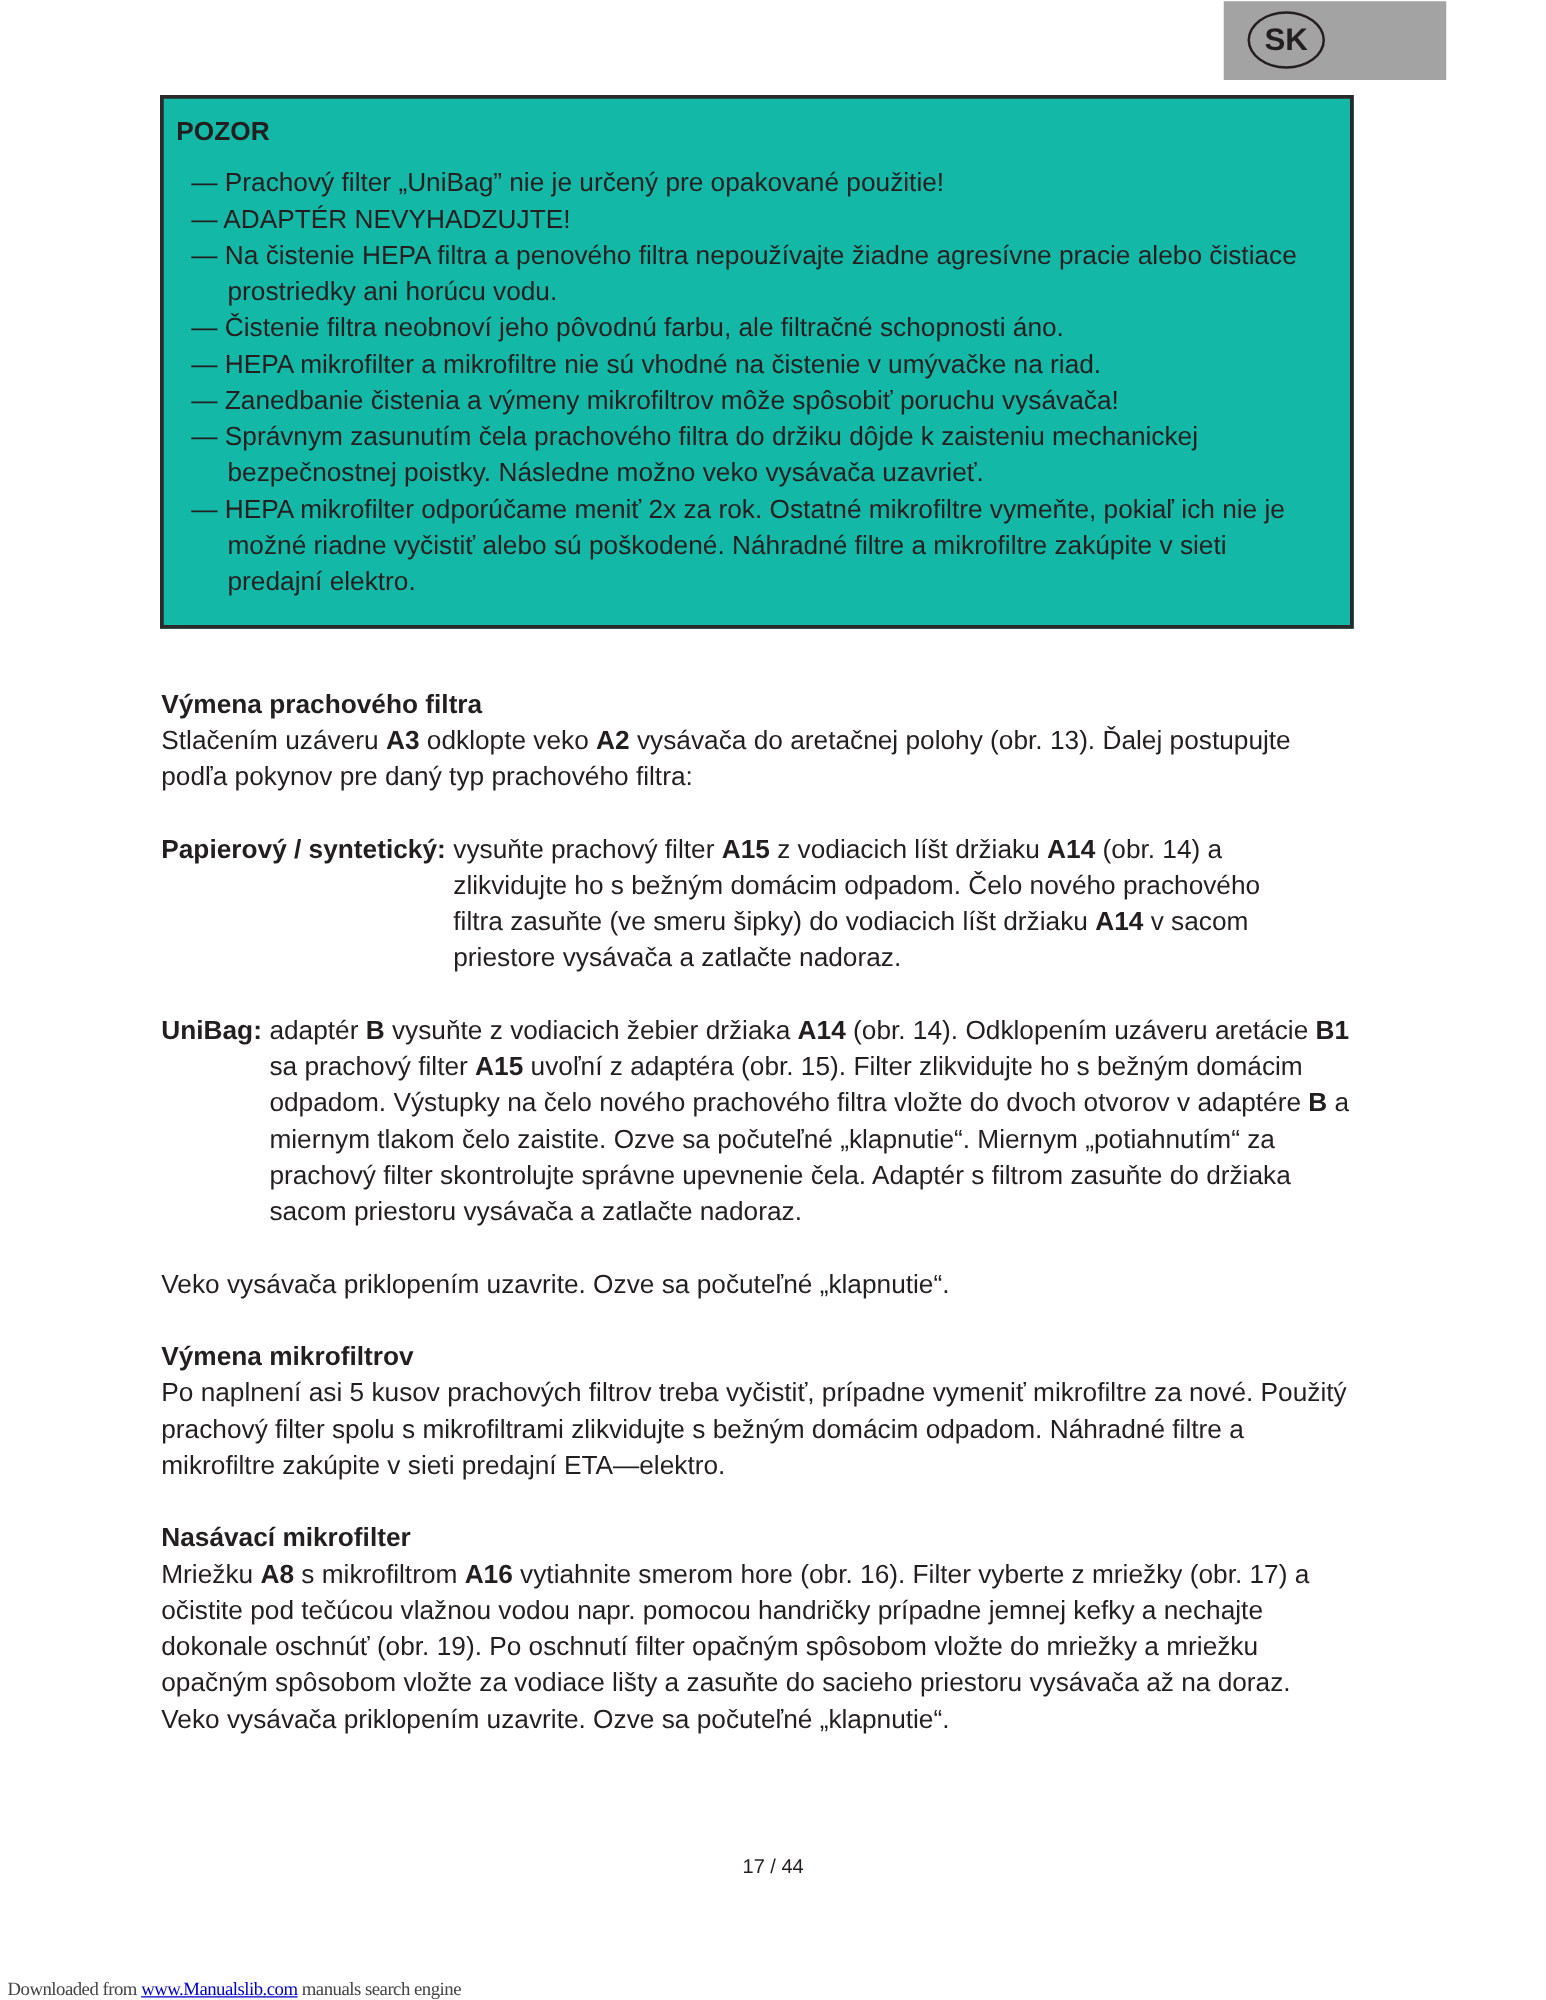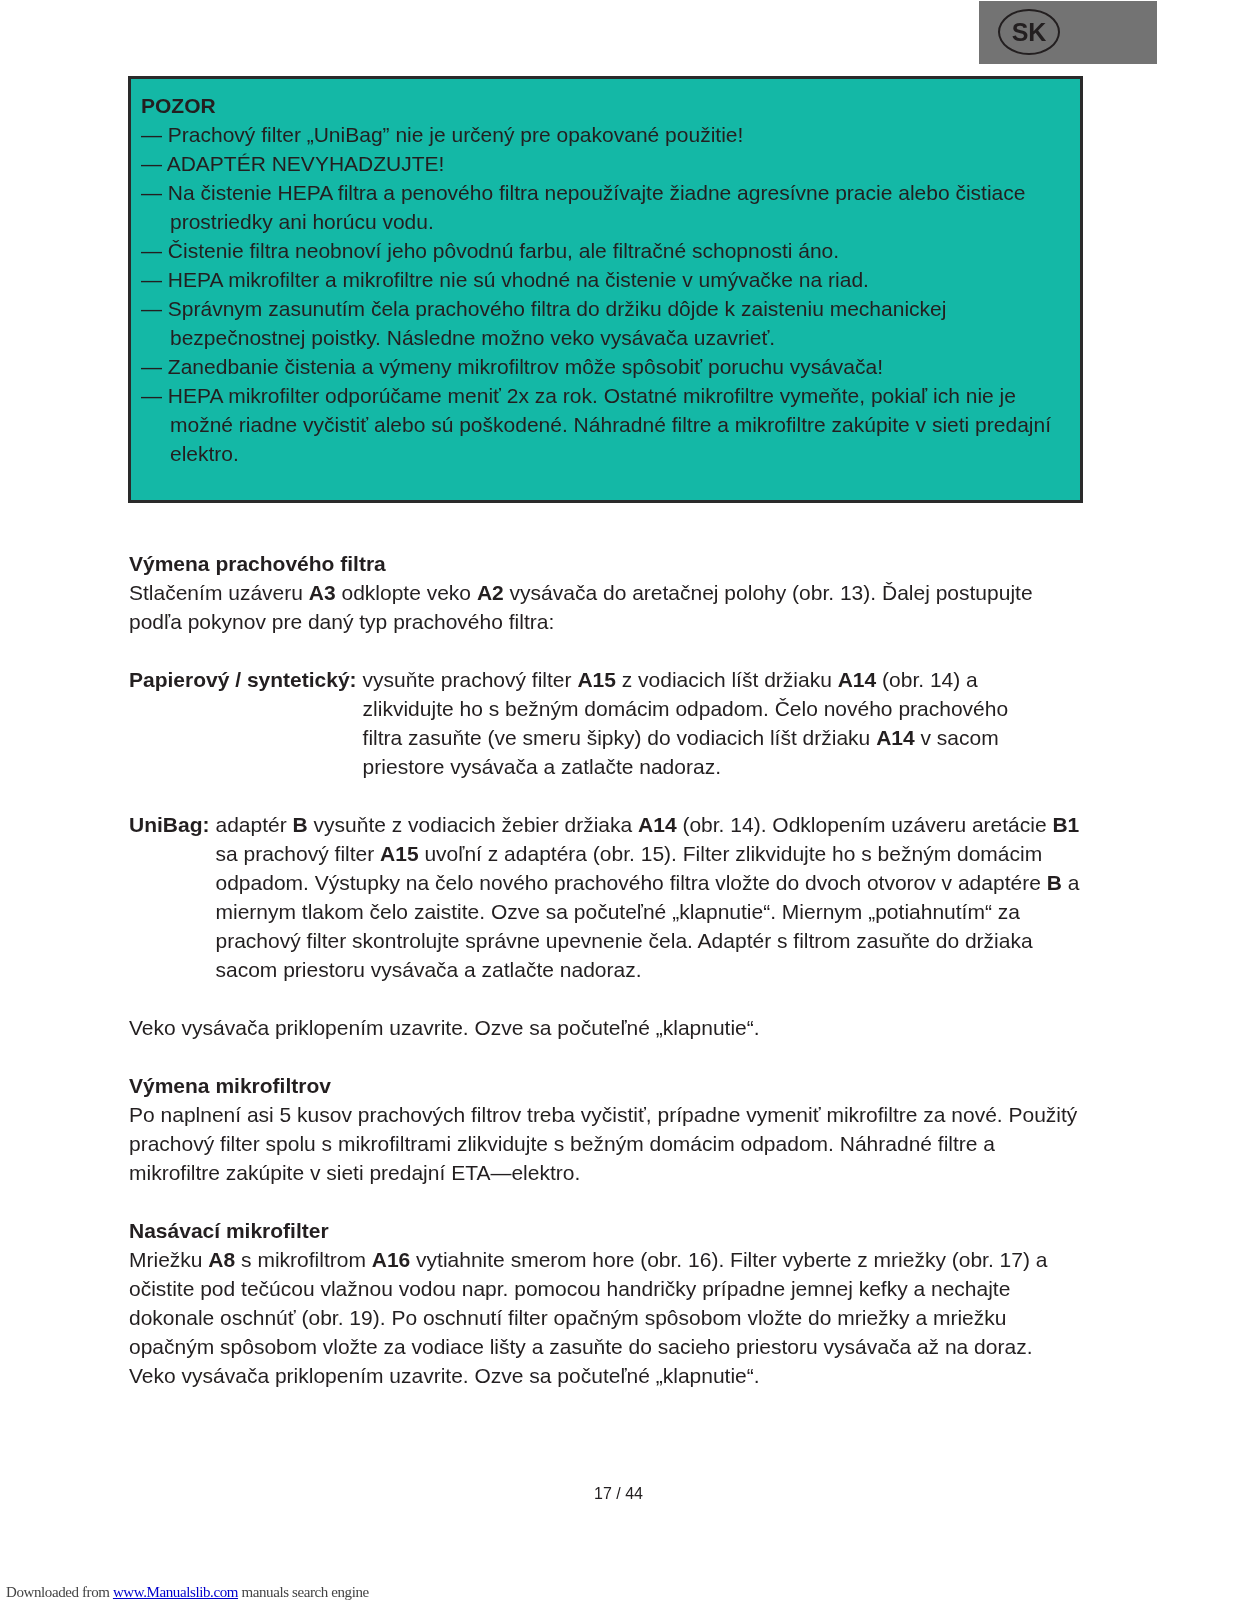--- a/index.html
+++ b/index.html
@@ -2,35 +2,35 @@
 <html><head>
   <meta charset="utf-8">
   <style>
     html, body { margin: 0; padding: 0; background: #ffffff; }
     body {
       width: 1237px; height: 1600px; position: relative; overflow: hidden;
       font-family: "Liberation Sans", sans-serif; color: #231f20;
     }
     .lang-tab {
       position: absolute; left: 979px; top: 1px; width: 178px; height: 63px;
-      background: #737373;
+      background: #a3a3a3;
     }
     .lang-oval {
       position: absolute; left: 19px; top: 8px; width: 62px; height: 46px;
       border: 2px solid #231f20; border-radius: 50%; box-sizing: border-box;
       display: flex; align-items: center; justify-content: center;
       font-weight: bold; font-size: 25px; color: #231f20;
     }
     .warn-box {
       position: absolute; left: 128px; top: 76px; width: 955px; height: 427px;
       box-sizing: border-box; border: 3px solid #2a2a2a; background: #14b8a6;
       padding: 12px 10px 0 10px;
     }
     .warn-title { font-weight: bold; font-size: 21px; line-height: 29px; }
-    .warn-list { margin: 0; padding: 0; list-style: none; }
+    .warn-list { margin: 12px; padding: 0; list-style: none; }
     .warn-item {
       font-size: 21px; line-height: 29px; padding-left: 29px; text-indent: -29px;
     }
     .content {
       position: absolute; left: 129px; top: 549px; width: 980px;
       font-size: 21px; line-height: 29px;
     }
     .h { font-weight: bold; }
     .p { margin: 0; }
     .gap { height: 29px; }
@@ -56,22 +56,22 @@
 </div>
 
 <div class="warn-box">
   <div class="warn-title">POZOR</div>
   <ul class="warn-list">
     <li class="warn-item">— Prachový filter „UniBag” nie je určený pre opakované použitie!</li>
     <li class="warn-item">— ADAPTÉR NEVYHADZUJTE!</li>
     <li class="warn-item">— Na čistenie HEPA filtra a penového filtra nepoužívajte žiadne agresívne pracie alebo čistiace prostriedky ani horúcu vodu.</li>
     <li class="warn-item">— Čistenie filtra neobnoví jeho pôvodnú farbu, ale filtračné schopnosti áno.</li>
     <li class="warn-item">— HEPA mikrofilter a mikrofiltre nie sú vhodné na čistenie v umývačke na riad.</li>
+    <li class="warn-item">— Zanedbanie čistenia a výmeny mikrofiltrov môže spôsobiť poruchu vysávača!</li>
     <li class="warn-item">— Správnym zasunutím čela prachového filtra do držiku dôjde k zaisteniu mechanickej bezpečnostnej poistky. Následne možno veko vysávača uzavrieť.</li>
-    <li class="warn-item">— Zanedbanie čistenia a výmeny mikrofiltrov môže spôsobiť poruchu vysávača!</li>
     <li class="warn-item">— HEPA mikrofilter odporúčame meniť 2x za rok. Ostatné mikrofiltre vymeňte, pokiaľ ich nie je možné riadne vyčistiť alebo sú poškodené. Náhradné filtre a mikrofiltre zakúpite v sieti predajní elektro.</li>
   </ul>
 </div>
 
 <div class="content">
   <div class="h">Výmena prachového filtra</div>
   <p class="p" style="width:910px"><span>Stlačením uzáveru </span><b>A3</b><span> odklopte veko </span><b>A2</b><span> vysávača do aretačnej polohy (obr. 13). Ďalej postupujte podľa pokynov pre daný typ prachového filtra:</span></p>
   <div class="gap"></div>
 
   <div class="def-row" style="width:905px">

